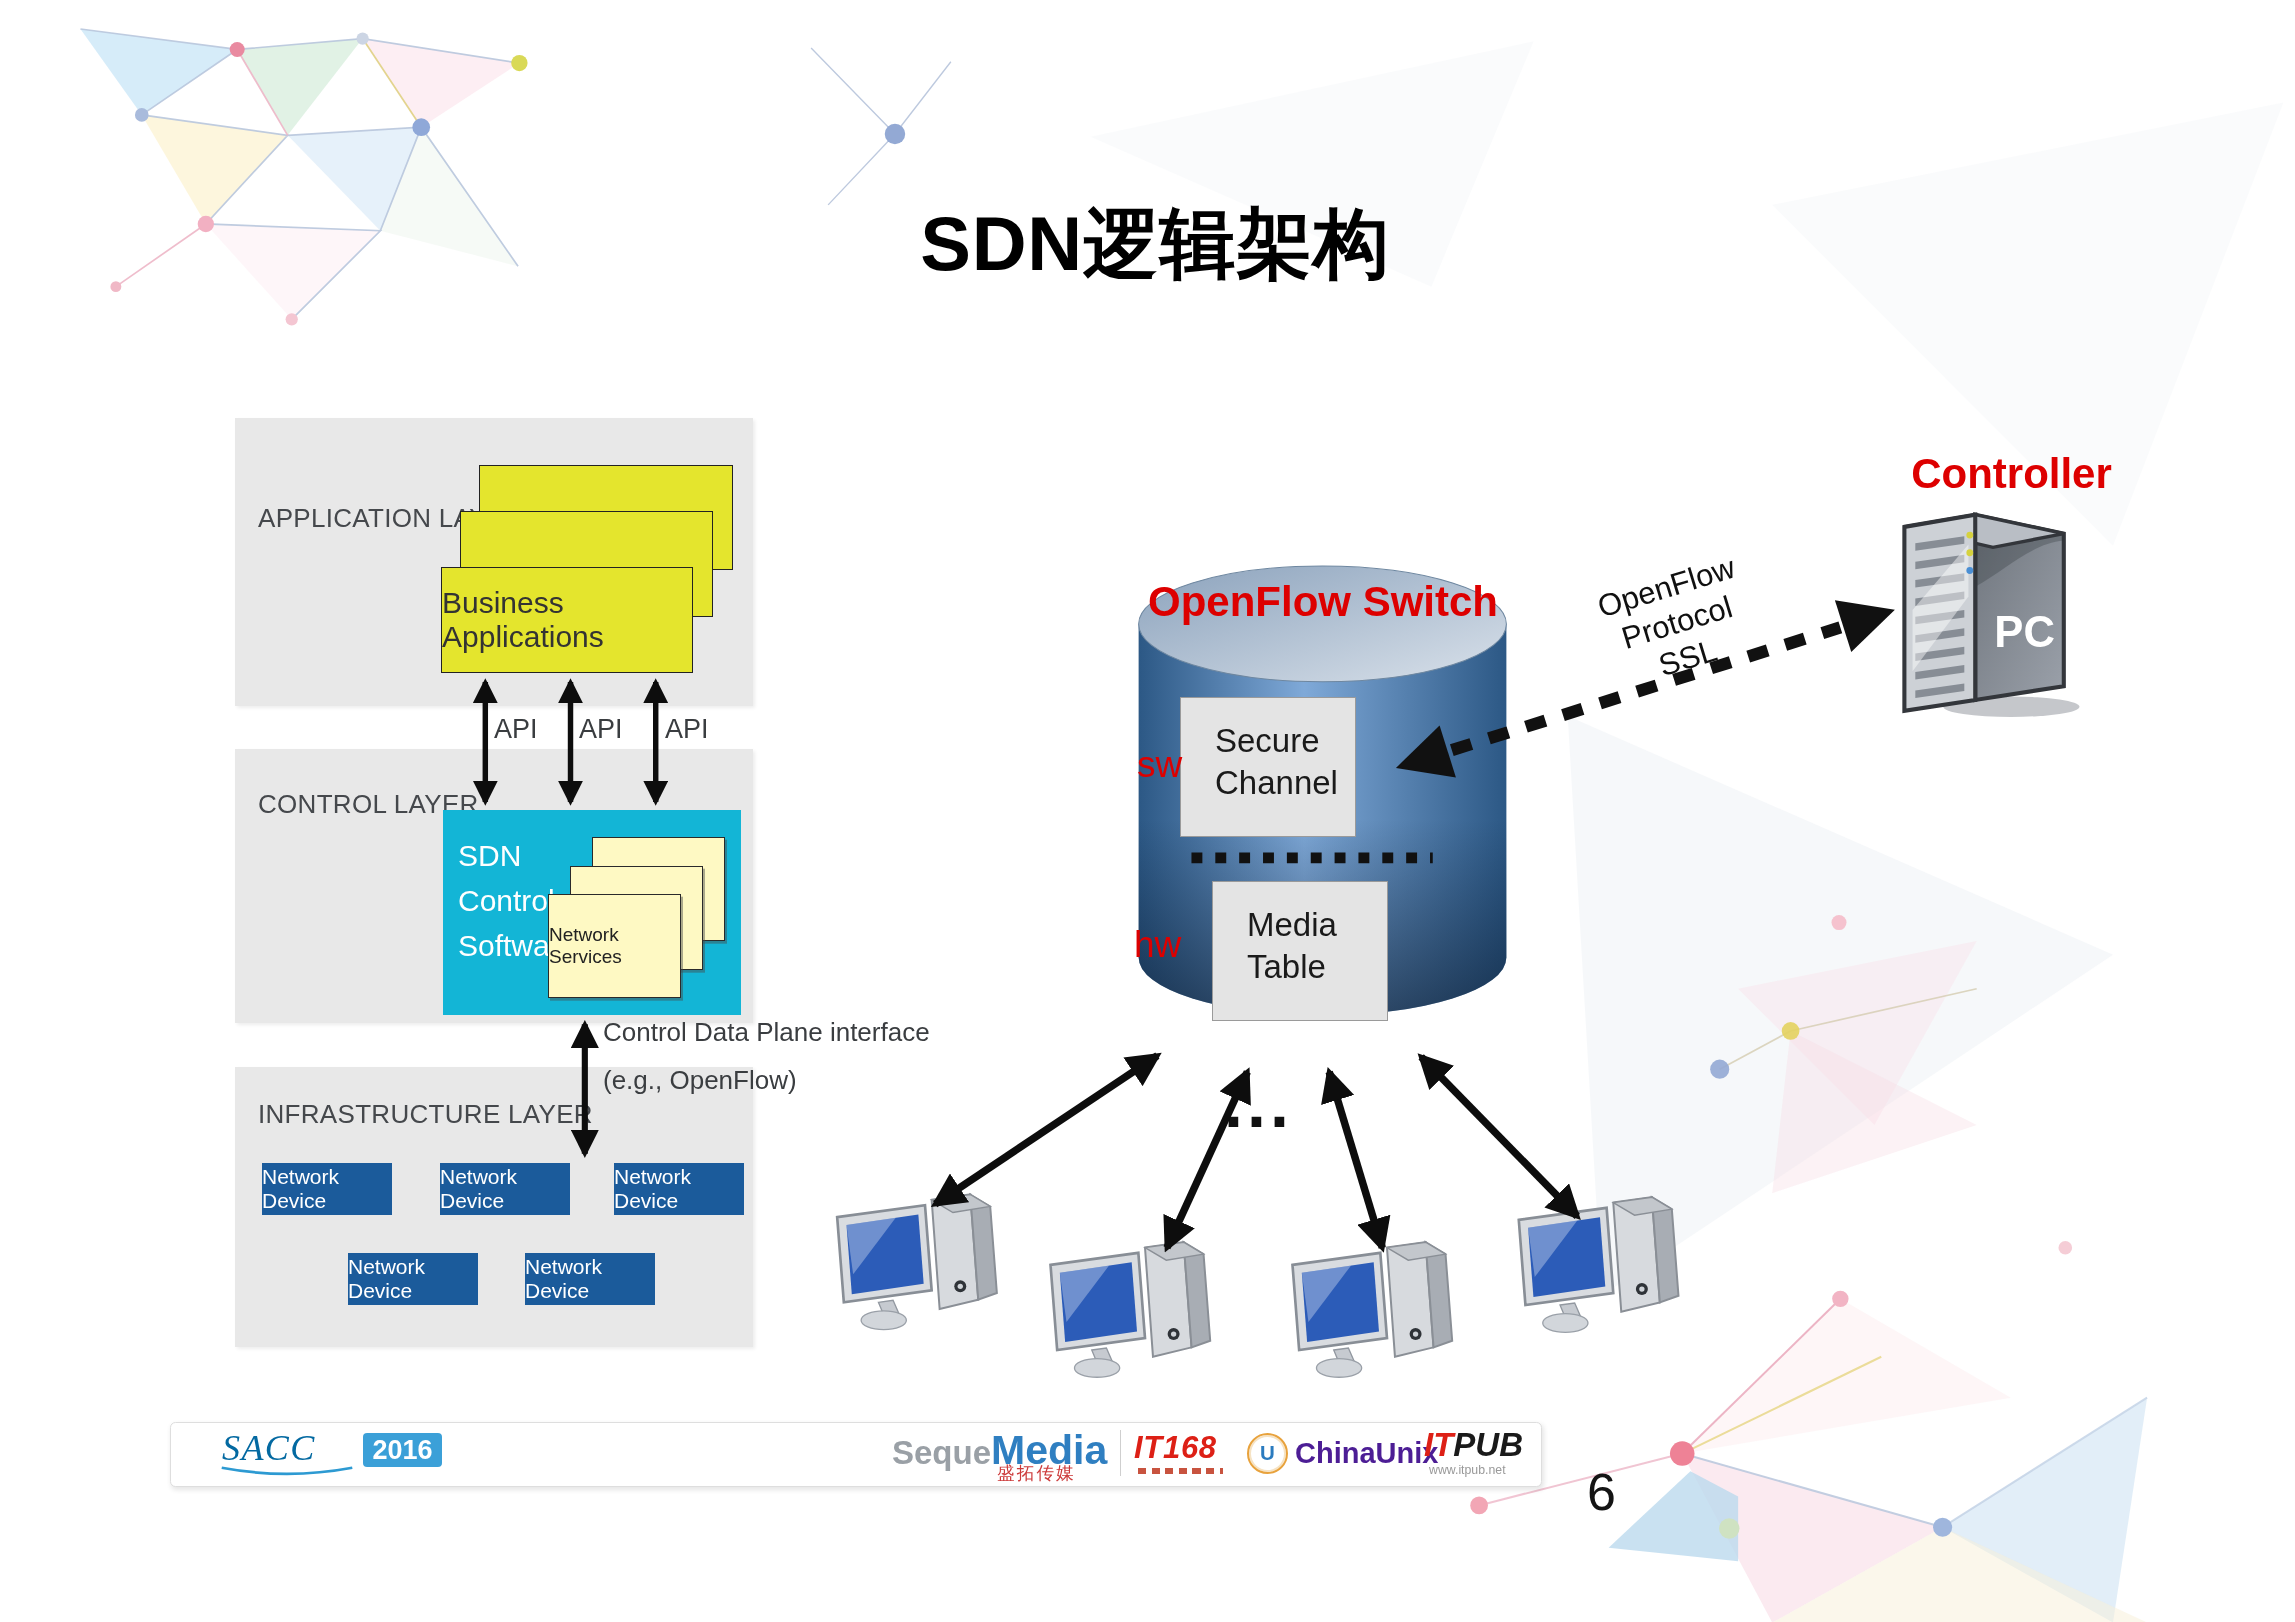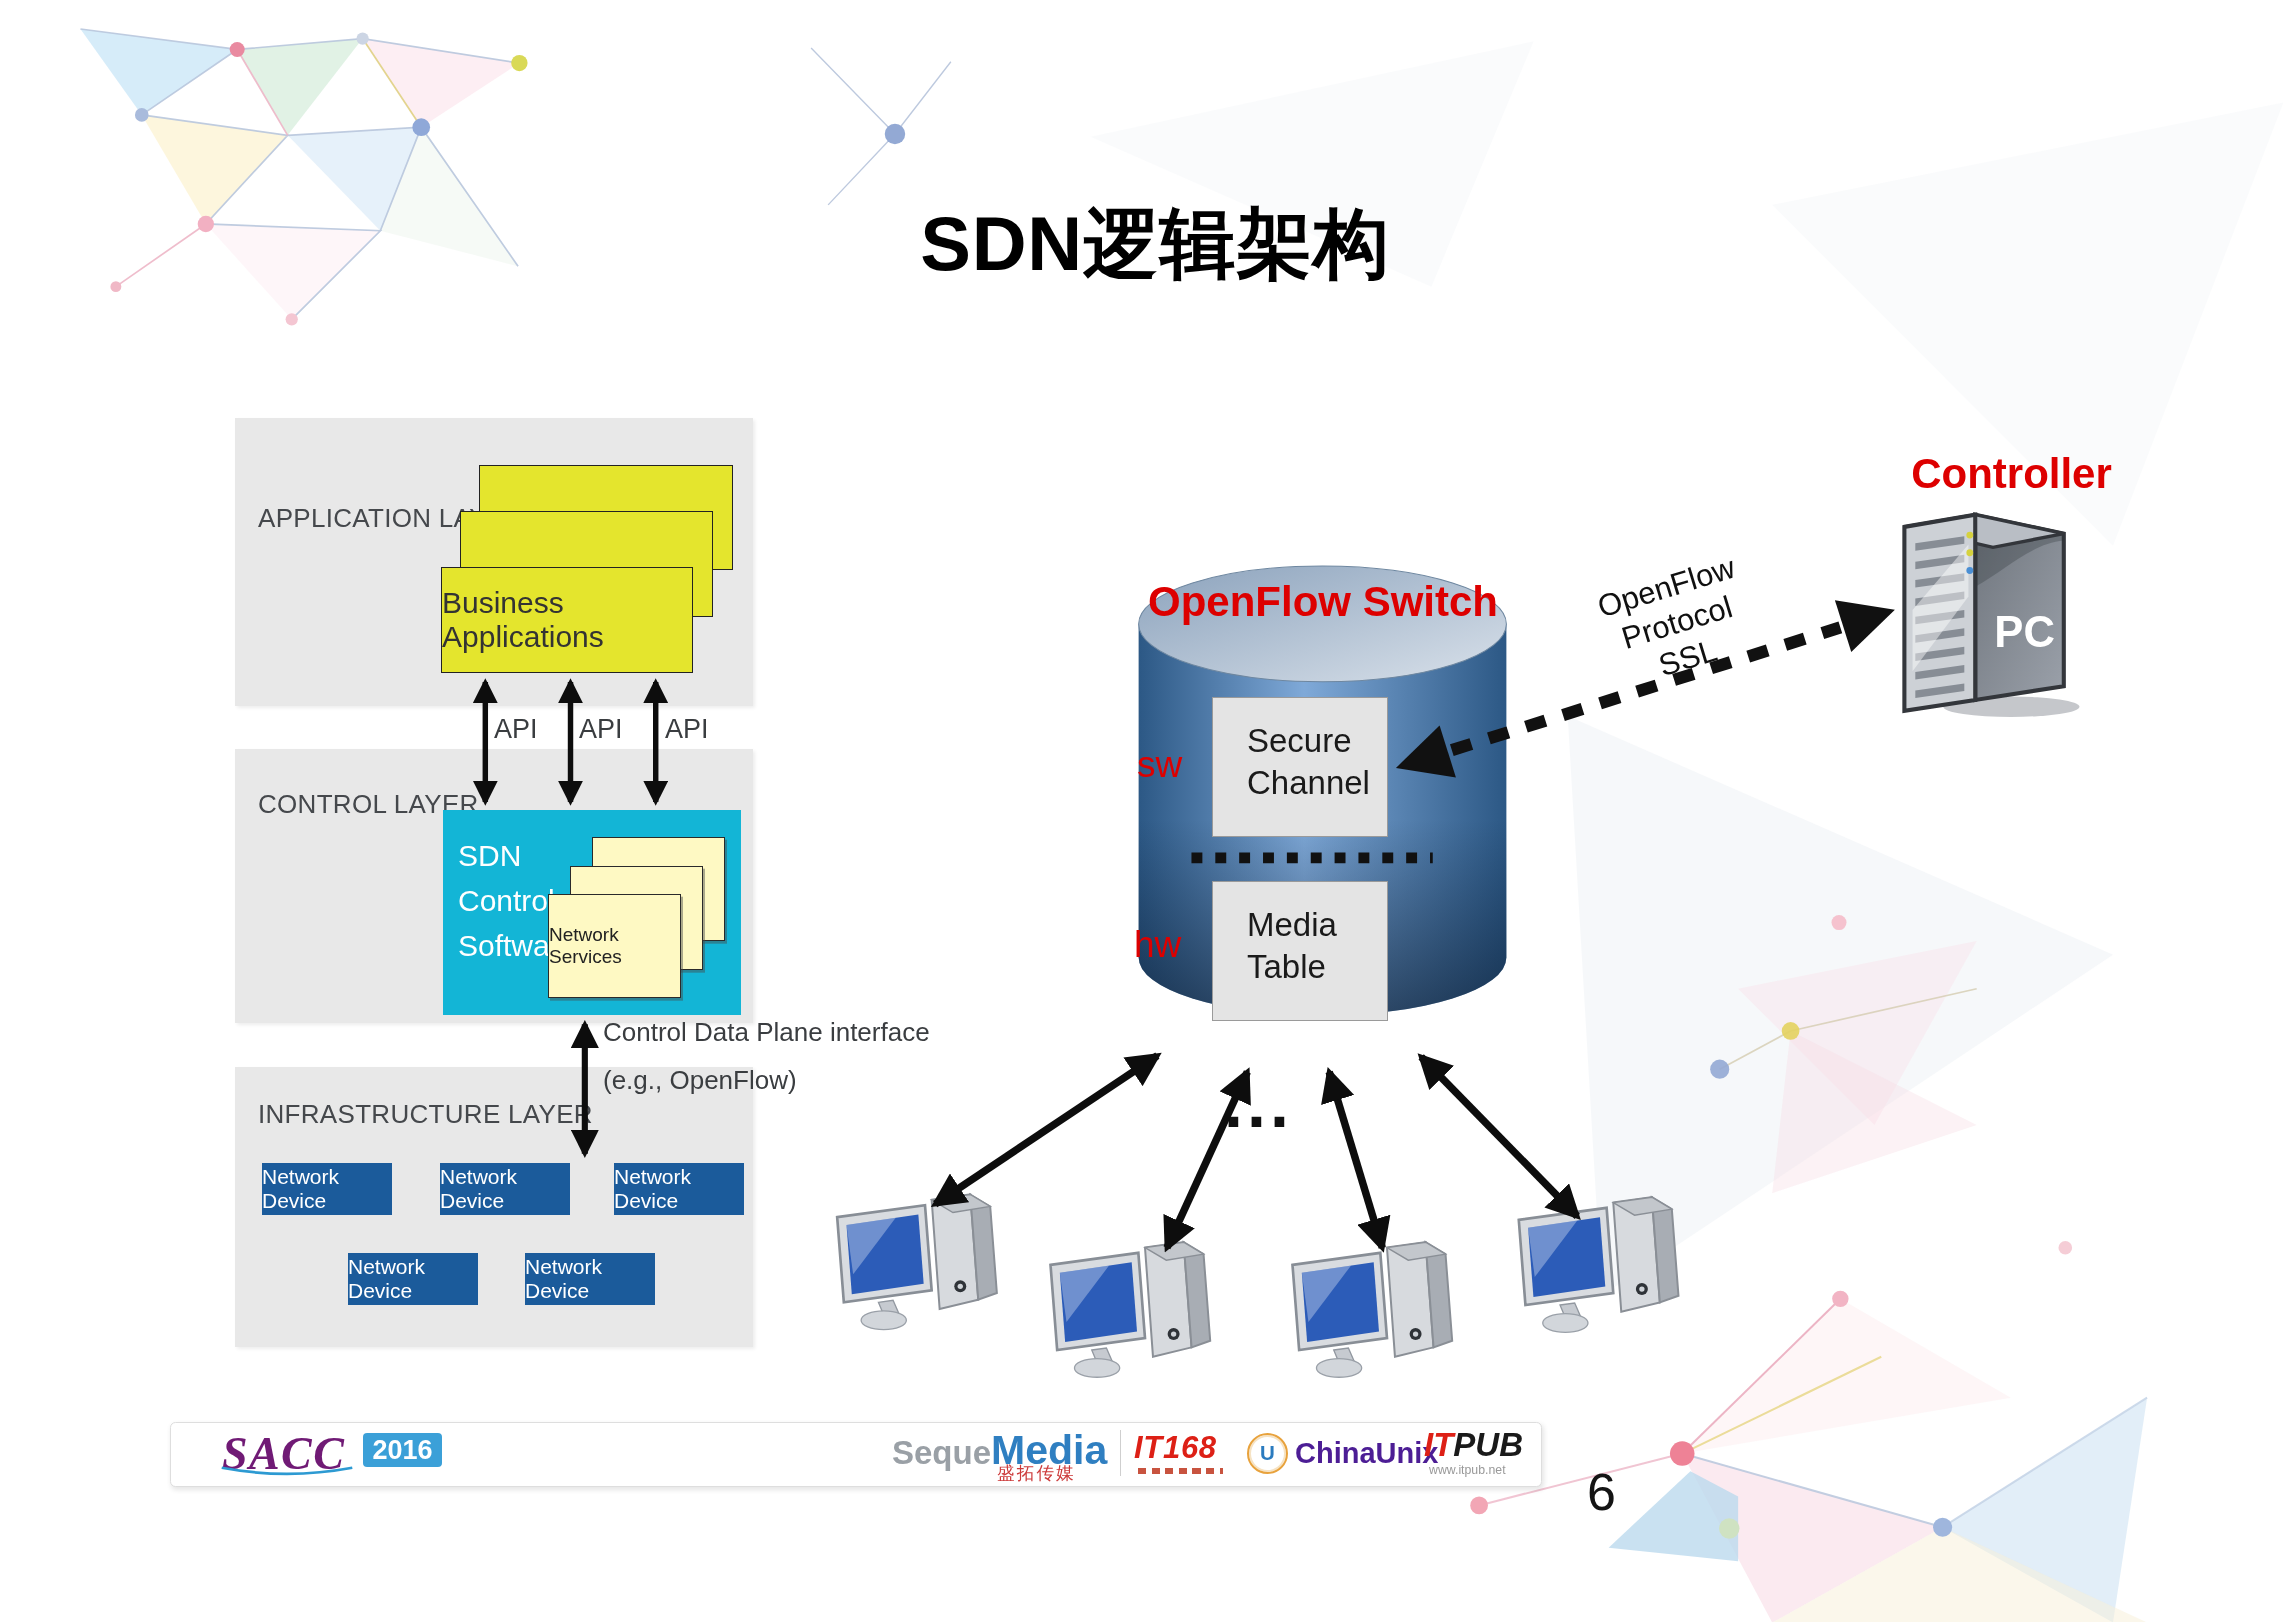--- a/index.html
+++ b/index.html
@@ -36,21 +36,21 @@
 
   
   .proto-text{font-size:31px;color:#101010;line-height:37px;text-align:center;
       transform:rotate(-17deg);transform-origin:center center;}
   .ctrl-title{font-size:42px;font-weight:600;color:#dd0000;text-align:center;}
 
   
   .footer-bar{background:#ffffff;border:1.4px solid #dedede;border-radius:5.5px;
       box-shadow:1.4px 2.7px 5.5px rgba(0,0,0,0.10);}
   .sacc-text{font-family:"Liberation Serif","DejaVu Serif",serif;font-style:italic;
-      font-weight:700;font-size:46px;color:#701a75;letter-spacing:1.4px;}
+      font-weight:400;font-size:36px;color:#0369a1;letter-spacing:1.4px;}
   .year-badge{background:#3ba0d8;color:#fff;font-size:27px;font-weight:700;
       text-align:center;line-height:34px;border-radius:4.1px;}
   .conf-name{font-size:31px;font-weight:600;color:#4a4a4a;letter-spacing:0.7px;}
   .seque1{color:#9aa0a6;font-size:33px;font-weight:600;}
   .seque2{color:#2f7fc1;font-size:41px;font-weight:600;}
   .seque-sub{color:#cc3a3a;font-size:17.7px;letter-spacing:2px;}
   .vsep{background:#cfcfcf;width:1.4px;}
   .it168{font-style:italic;font-weight:900;font-size:31px;color:#dd2016;letter-spacing:0.7px;}
   .it168-sub{height:6.1px;background:repeating-linear-gradient(90deg,#c8533f 0 8.2px,#fff 8.2px 13.6px);}
   .cu-badge{width:37px;height:37px;border-radius:50%;border:2.7px solid #e8a23c;background:#fff;
@@ -190,21 +190,21 @@
     </linearGradient>
   </defs>
   <path d="M20,95 L20,585 A270,85 0 0 0 560,585 L560,95 Z" fill="url(#cylH)"></path>
   <path d="M20,95 L20,585 A270,85 0 0 0 560,585 L560,95 Z" fill="url(#cylV)"></path>
   <ellipse cx="290" cy="95" rx="270" ry="85" fill="url(#cylTop)" stroke="#6e87a0" stroke-width="1.5"></ellipse>
 </svg>
 
 <div class="abs of-title" style="left:1098px;top:578px;width:450px;z-index:4;">OpenFlow Switch</div>
 <div class="abs swhw" style="left:1137px;top:744px;z-index:4;">sw</div>
 <div class="abs swhw" style="left:1134px;top:924px;z-index:4;">hw</div>
-<div class="abs cyl-box" style="left:1212px;top:697px;width:176px;height:140px;z-index:3;box-sizing:border-box;">
+<div class="abs cyl-box" style="left:1180px;top:697px;width:176px;height:140px;z-index:3;box-sizing:border-box;">
   <div>Secure</div>
   <div>Channel</div>
 </div>
 <div class="abs cyl-box" style="left:1212px;top:881px;width:176px;height:140px;z-index:3;box-sizing:border-box;">
   <div>Media</div>
   <div>Table</div>
 </div>
 <div class="abs ellipsis nosel" style="left:1224px;top:1064px;z-index:4;">...</div>
 
 <div class="abs proto-text" style="left:1568px;top:567px;width:218px;z-index:4;">

